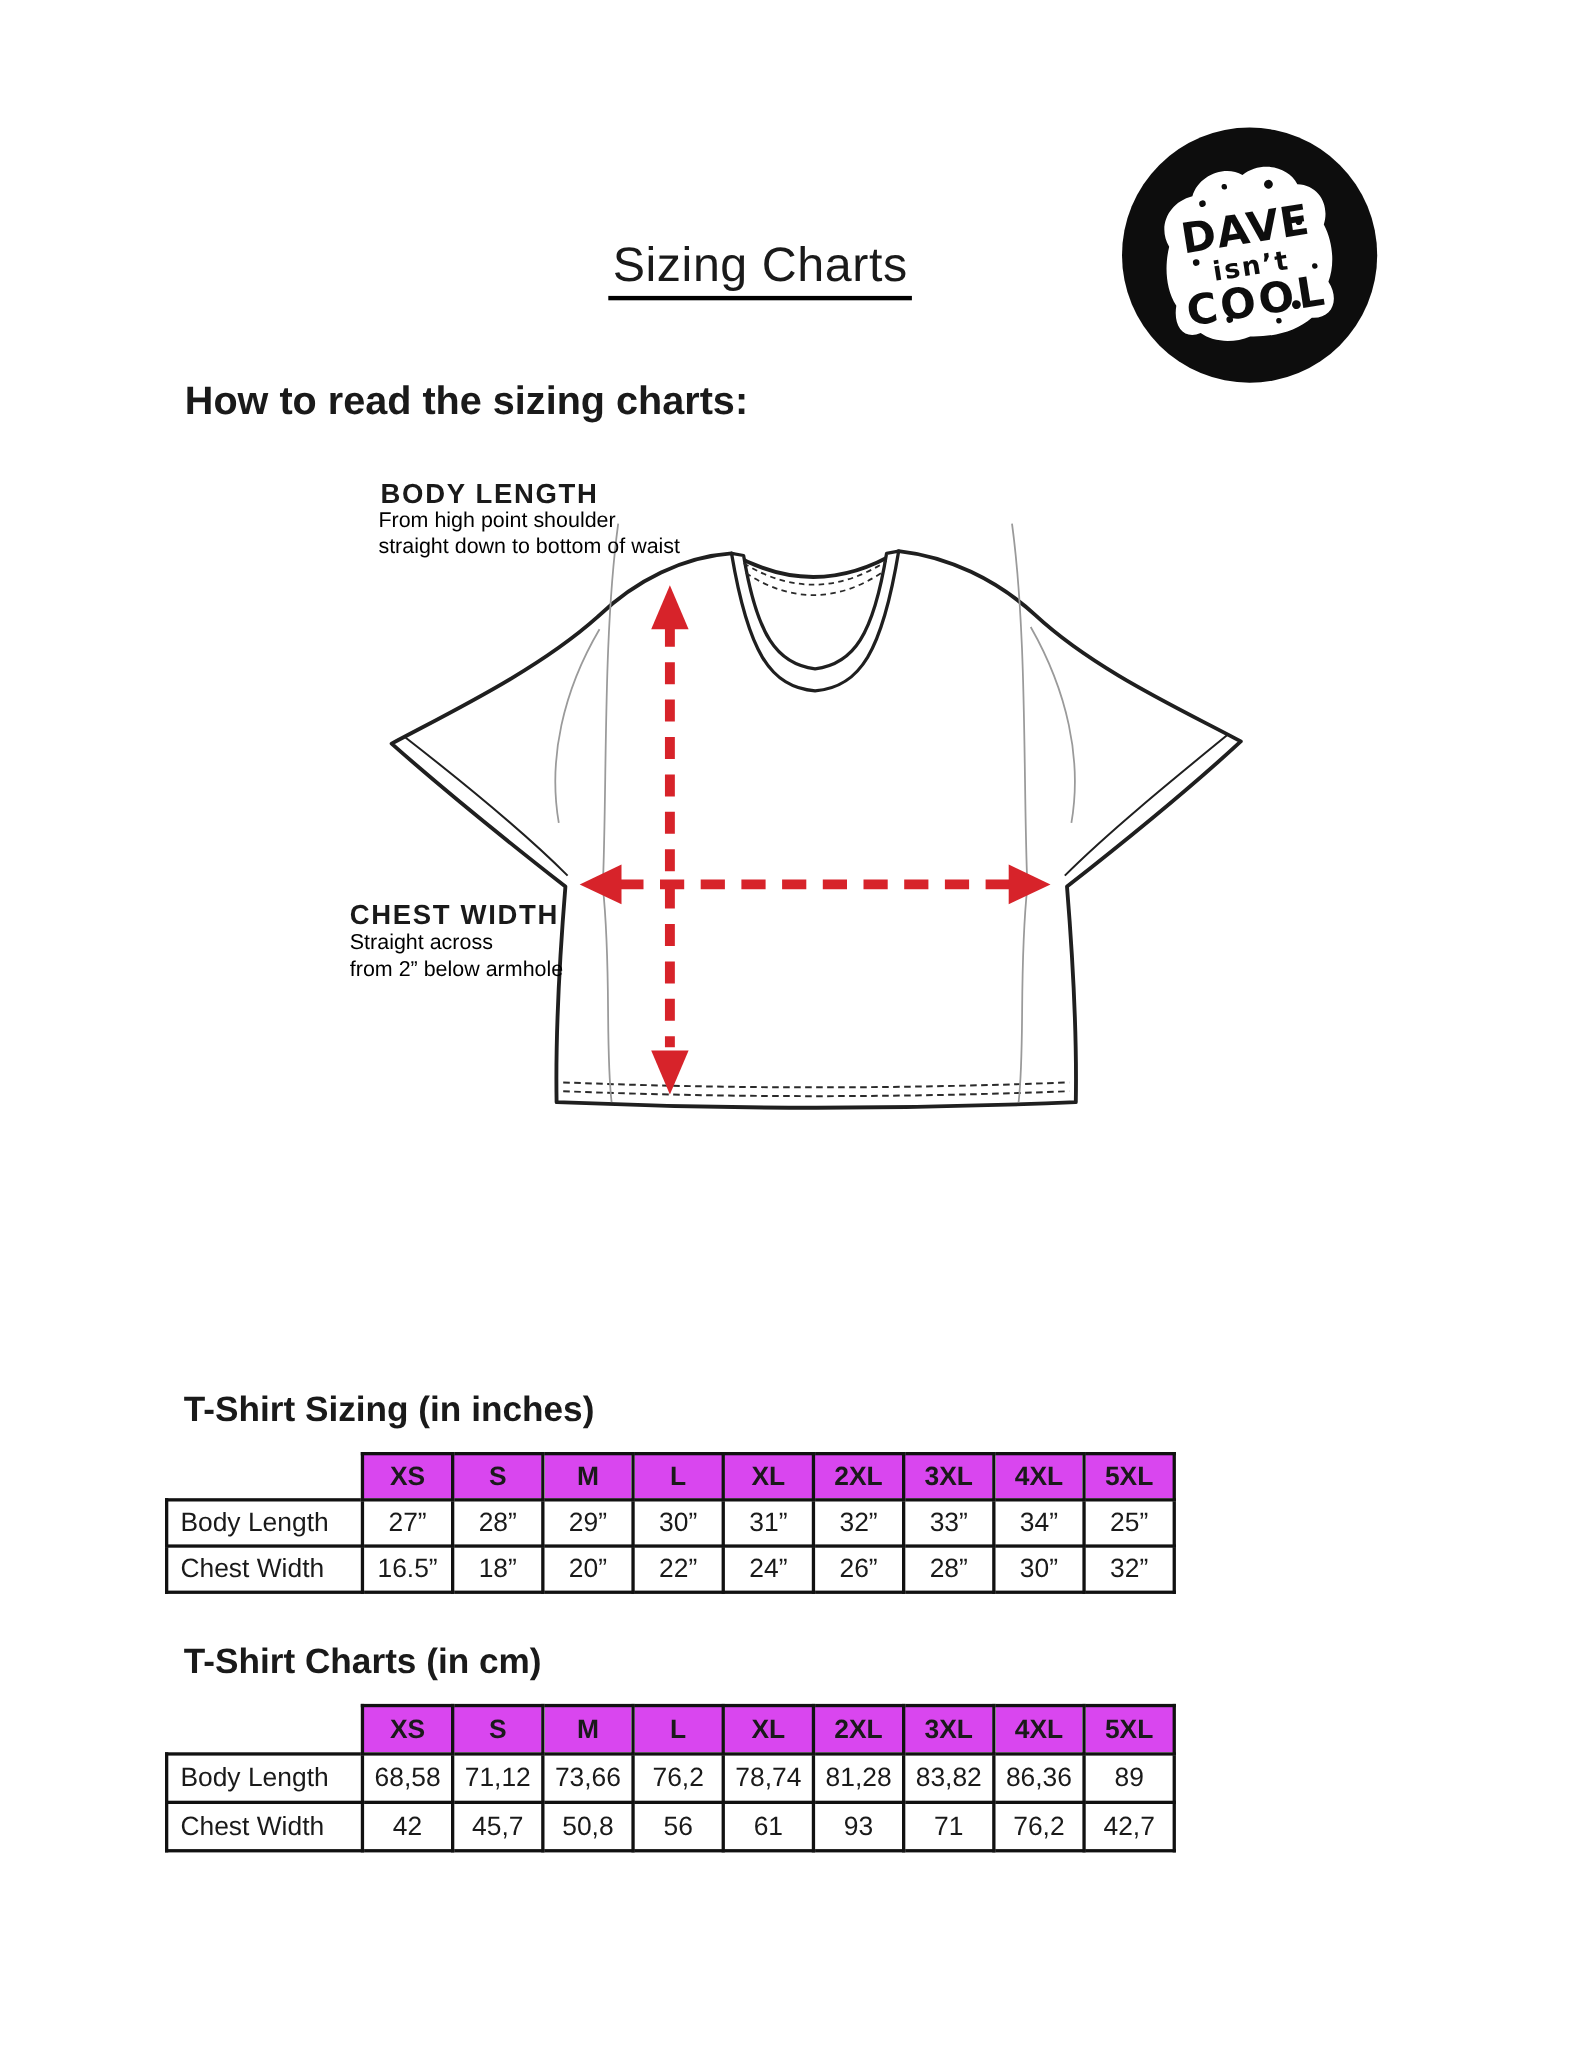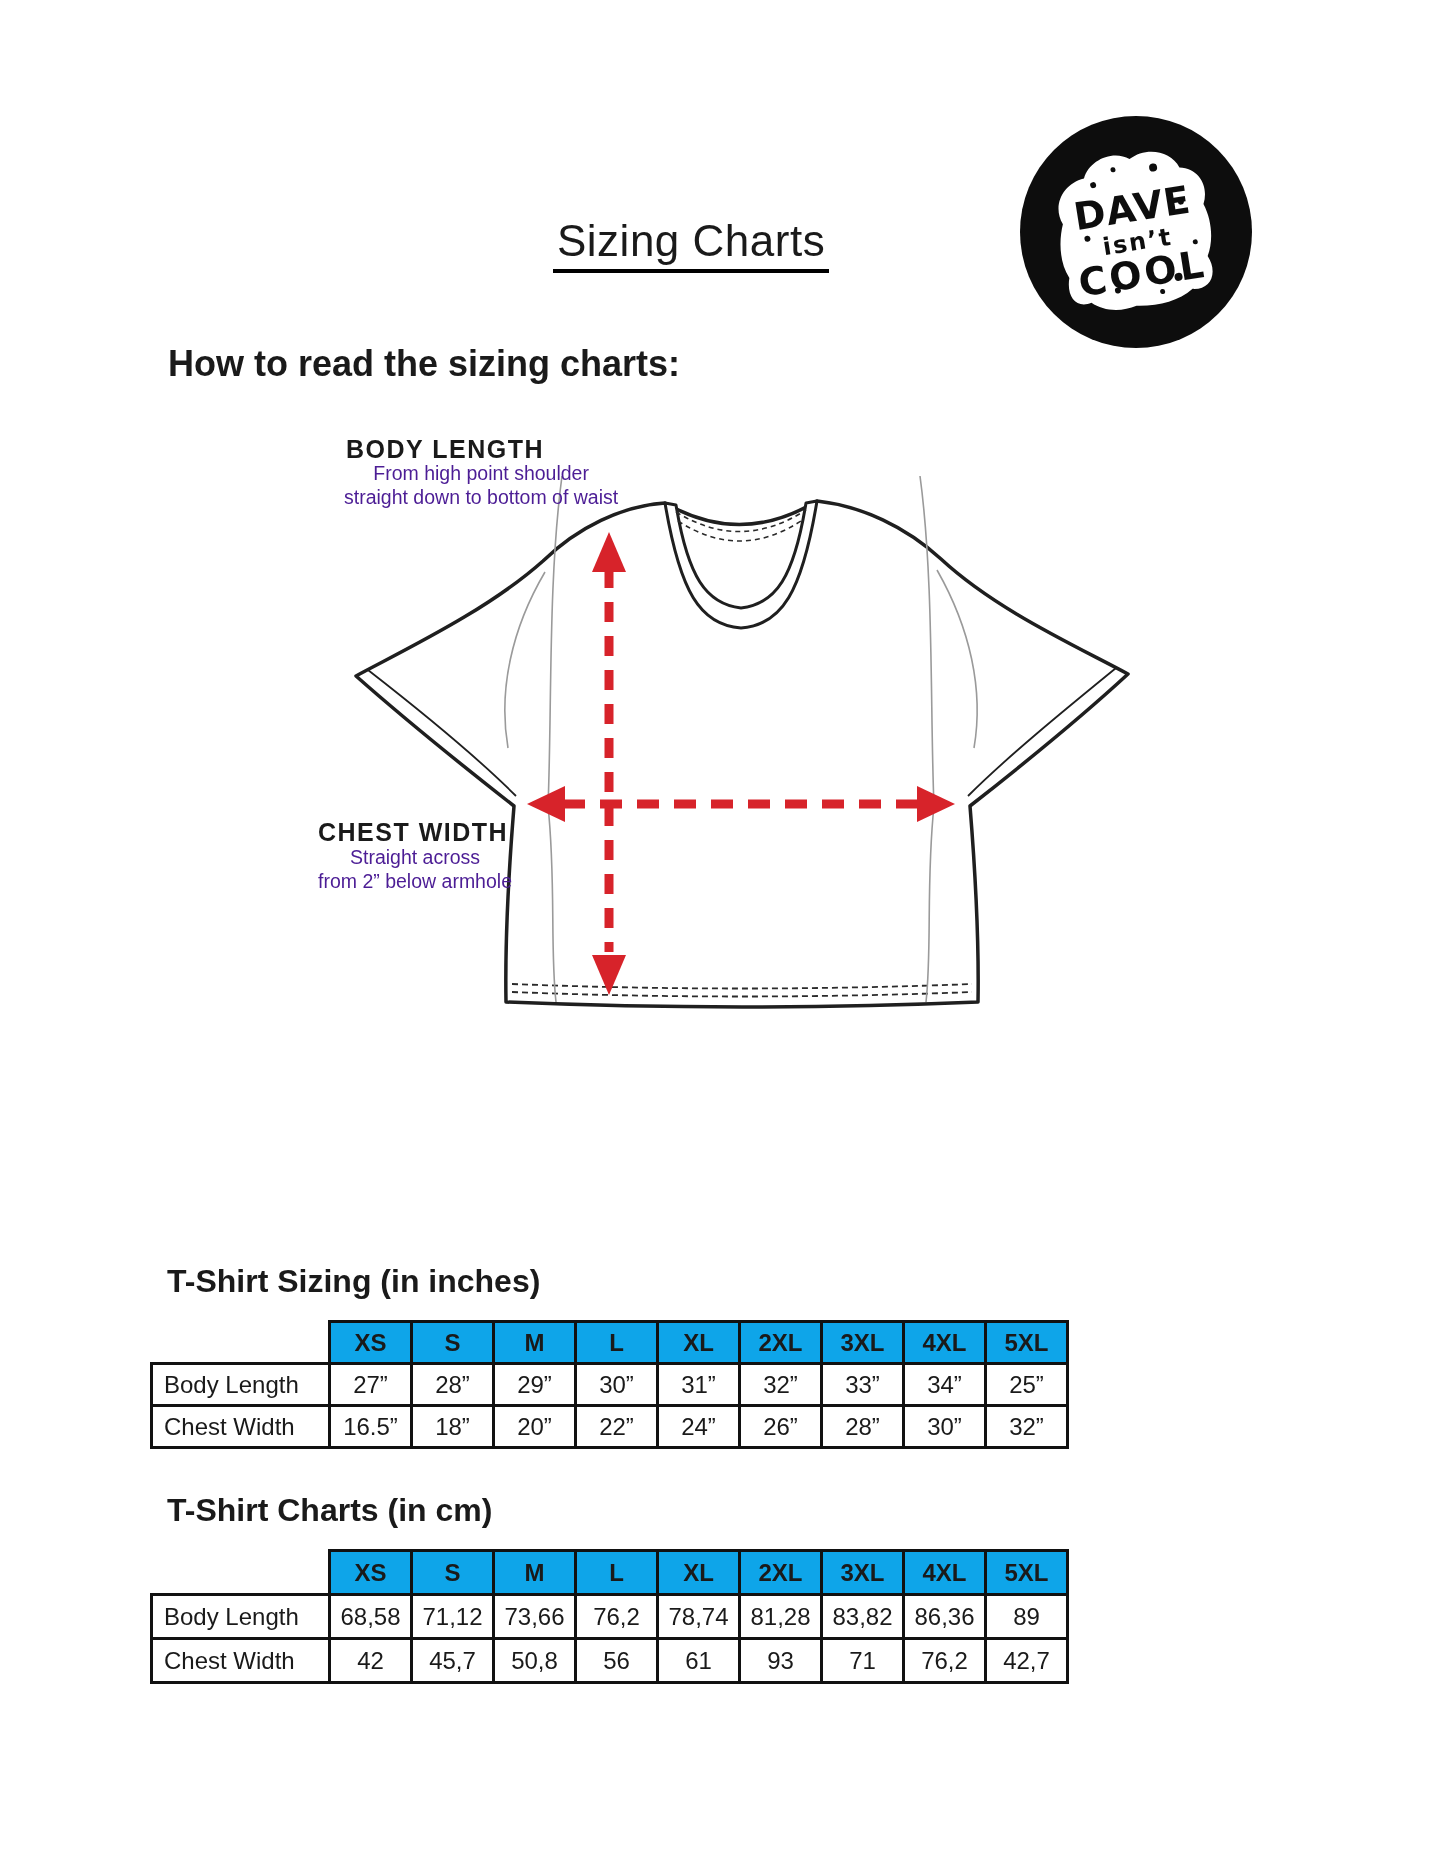--- a/index.html
+++ b/index.html
@@ -9,36 +9,36 @@
   }
   .abs{position:absolute;}
   
   .doc-title{
     left:553px;top:216px;font-size:44px;font-weight:400;letter-spacing:0.5px;
     border-bottom:4px solid #000;padding:0 4px 3px 4px;white-space:nowrap;
   }
   .howto{left:168px;top:343px;font-size:36px;font-weight:700;white-space:nowrap;}
   
   .ann-label{font-size:25px;font-weight:700;letter-spacing:1.5px;white-space:nowrap;}
-  .ann-desc{font-size:19.5px;line-height:23.5px;white-space:nowrap;color:#4c1d95;text-align:center;}
+  .ann-desc{font-size:19.5px;line-height:23.5px;white-space:nowrap;color:#000000;}
   .bl-label{left:346px;top:435px;}
   .bl-desc{left:344px;top:462px;}
   .cw-label{left:318px;top:818px;}
   .cw-desc{left:318px;top:846px;}
   
   .sec-title{font-size:32px;font-weight:700;white-space:nowrap;}
   .sec-inches{left:167px;top:1263px;}
   .sec-cm{left:167px;top:1492px;}
   
   table.size-table{border-collapse:collapse;table-layout:fixed;}
   table.size-table th,table.size-table td{
     border:3px solid #111;font-size:24px;text-align:center;vertical-align:middle;
     padding:0;overflow:hidden;
   }
-  table.size-table th{background:#0ea5e9;font-weight:700;}
+  table.size-table th{background:#d946ef;font-weight:700;}
   table.size-table th.blank{border:none;background:#ffffff;}
   table.size-table td.rowlabel{text-align:left;padding-left:11px;background:#ffffff;font-weight:400;}
   .t-inches{left:150px;top:1320px;}
   .t-cm{left:150px;top:1549px;}
   .t-inches th,.t-inches td{height:39px;}
   .t-cm th,.t-cm td{height:41px;}
   col.c-label{width:178px;}
   col.c-size{width:82px;}
   svg{display:block;}
   .layer{left:0;top:0;pointer-events:none;}

